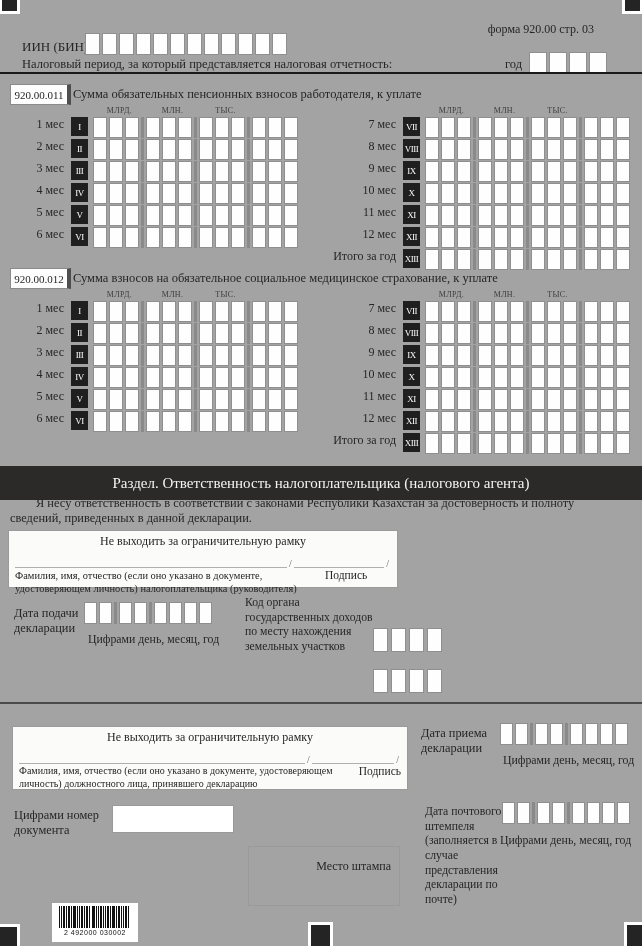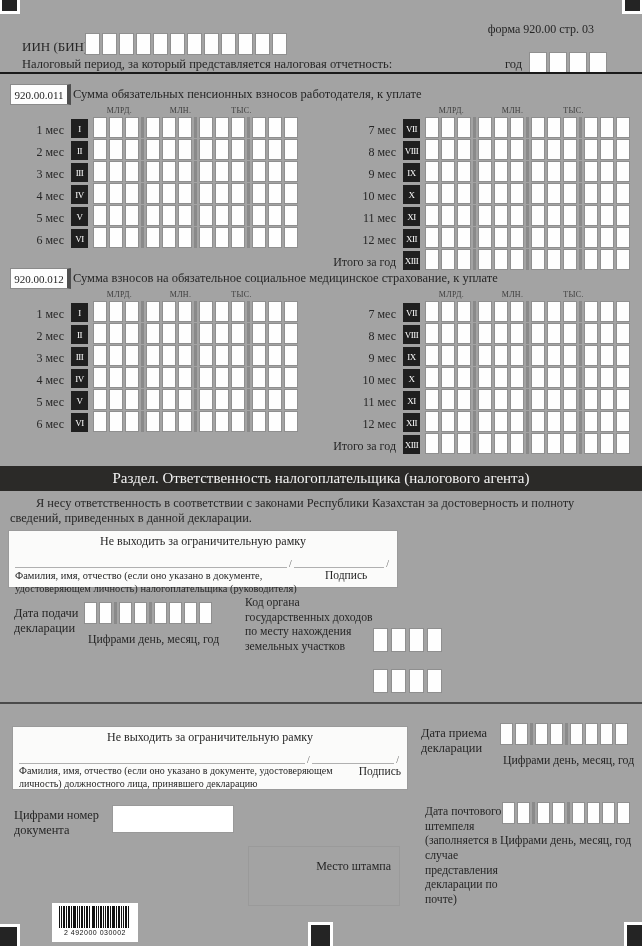--- a/index.html
+++ b/index.html
@@ -13,38 +13,38 @@
   .sep{background:#8a8a8a;margin-right:2px;flex:none;}
   .amt  .cell{width:12px;height:19px;}
   .amt  .sep{width:3px;height:21px;}
   .iin  .cell{width:13px;height:20px;}
   .year .cell{width:16px;height:20px;}
   .date .cell{width:11px;height:20px;}
   .date .sep{width:3px;height:22px;}
   .code .cell{width:13px;height:22px;margin-right:3px;}
   
   .col{position:absolute;}
-  .hdr{display:flex;height:9px;margin-bottom:2px;gap:8px;}
+  .hdr{display:flex;height:9px;margin-bottom:2px;}
   .col-left  .hdr{margin-left:72px;}
   .col-right .hdr{margin-left:96px;}
   .hlab{width:53px;text-align:center;font-size:8px;color:#3d3d3d;letter-spacing:.3px;flex:none;}
-  .mrow{display:flex;align-items:flex-end;height:21px;margin-bottom:1px;}
+  .mrow{display:flex;align-items:flex-start;height:21px;margin-bottom:1px;}
   .mlabel{font-size:12px;text-align:right;padding-right:7px;white-space:nowrap;flex:none;}
   .col-left  .mlabel{width:43px;}
   .col-right .mlabel{width:67px;}
   .mnum{width:17px;height:19px;background:#1f1f1f;color:#fff;font-size:9px;letter-spacing:-.5px;
         display:inline-flex;align-items:center;justify-content:center;margin-right:5px;flex:none;overflow:hidden;}
   
   .codebox{position:absolute;width:56px;height:19px;background:#fdfdfd;border:1px solid #8a8a8a;
            border-right:4px solid #4e4e4e;font-size:11px;display:flex;align-items:center;justify-content:center;text-align:right;}
   .sectitle{position:absolute;font-size:12.5px;}
   .rule{position:absolute;left:0;right:0;}
   #rule-top{top:72px;height:2px;background:#1a1a1a;}
   #rule-mid{top:702px;height:2px;background:#4a4a4a;}
-  #section-bar{position:absolute;left:0;top:466px;width:642px;height:25px;background:#2b2a28;color:#f4f4f4;
+  #section-bar{position:absolute;left:0;top:466px;width:642px;height:34px;background:#2b2a28;color:#f4f4f4;
                font-size:15px;display:flex;align-items:center;justify-content:center;}
   #statement{position:absolute;left:10px;top:496px;width:592px;font-size:12.4px;line-height:1.18;text-indent:26px;}
   
   .sigframe{position:absolute;background:#fbfbfa;border:1px solid #9a9a9a;padding:3px 6px;box-sizing:border-box;}
   #frame1{left:8px;top:530px;width:390px;height:58px;}
   #frame2{left:12px;top:726px;width:396px;height:64px;}
   .notice{text-align:center;font-size:12px;}
   .sigline{display:flex;align-items:flex-end;margin-top:8px;}
   .seg{border-bottom:1px solid #b0b0b0;height:10px;flex:none;}
   #frame1 .seg1{width:272px;} #frame2 .seg1{width:286px;}

